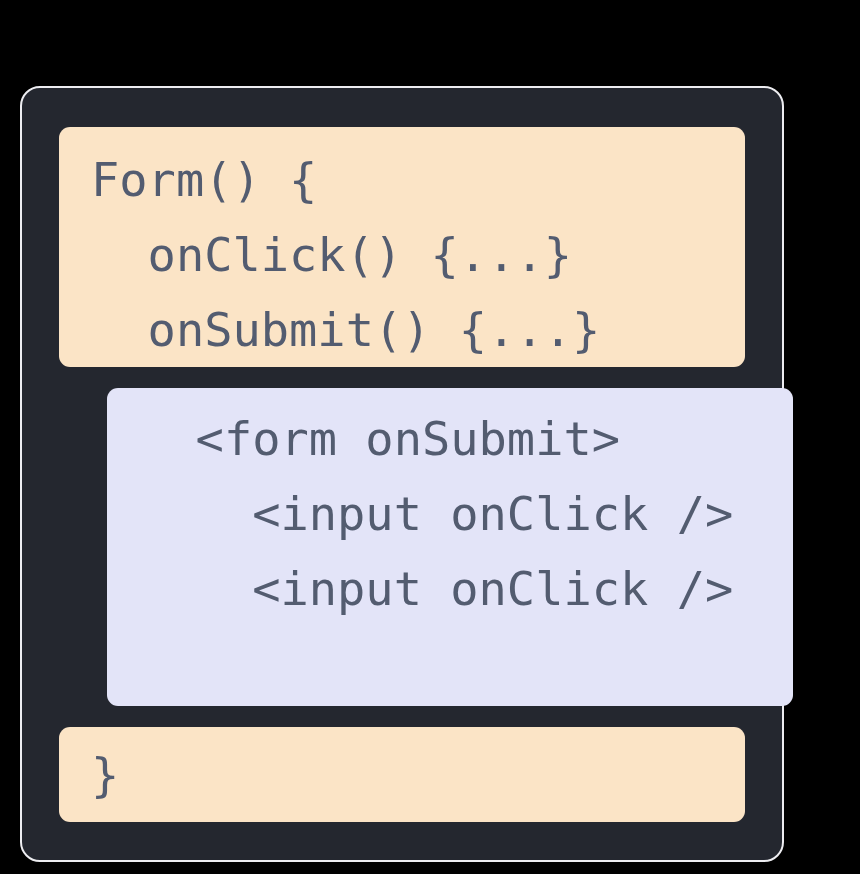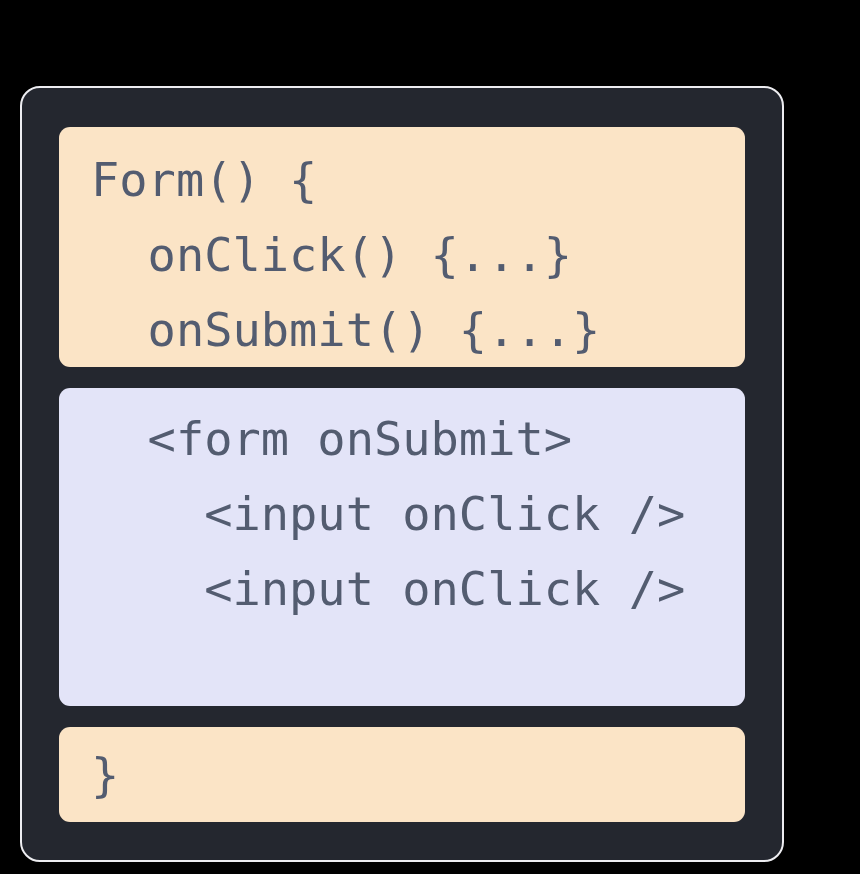--- a/index.html
+++ b/index.html
@@ -38,21 +38,21 @@
   .code-block {
     position: absolute;
     left: 37px;
     width: 686px;
     box-sizing: border-box;
     border-radius: 11px;
     padding: 0;
     overflow: hidden;
   }
   .block-js    { background: #FBE4C6; }
-  .block-jsx   { background: #E3E4F8; }
+  .block-jsx   { background: #E3E4F8; margin-left: 48px; }
 
   #block-header { top: 39px;  height: 240px; }
   #block-jsx    { top: 300px; height: 318px; }
   #block-footer { top: 639px; height: 95px;  }
 
   .code-lines {
     position: absolute;
     left: 0;
     top: 0;
     width: 100%;

